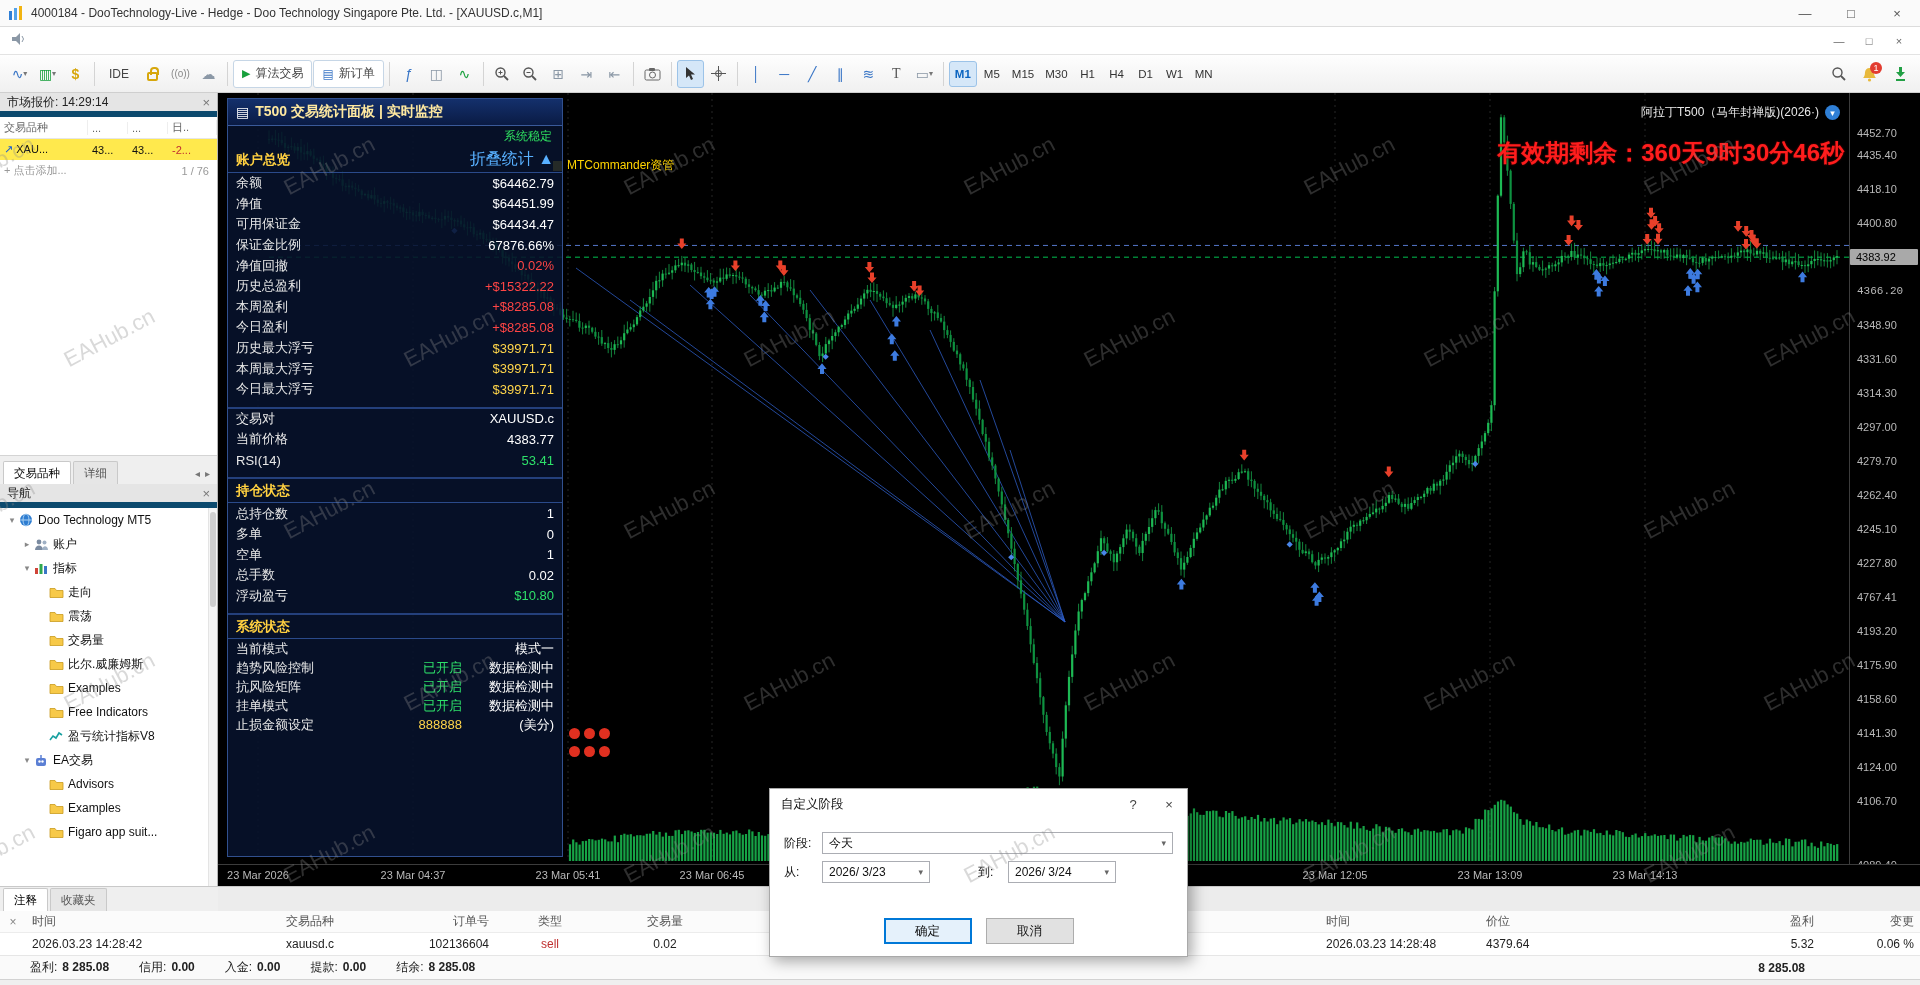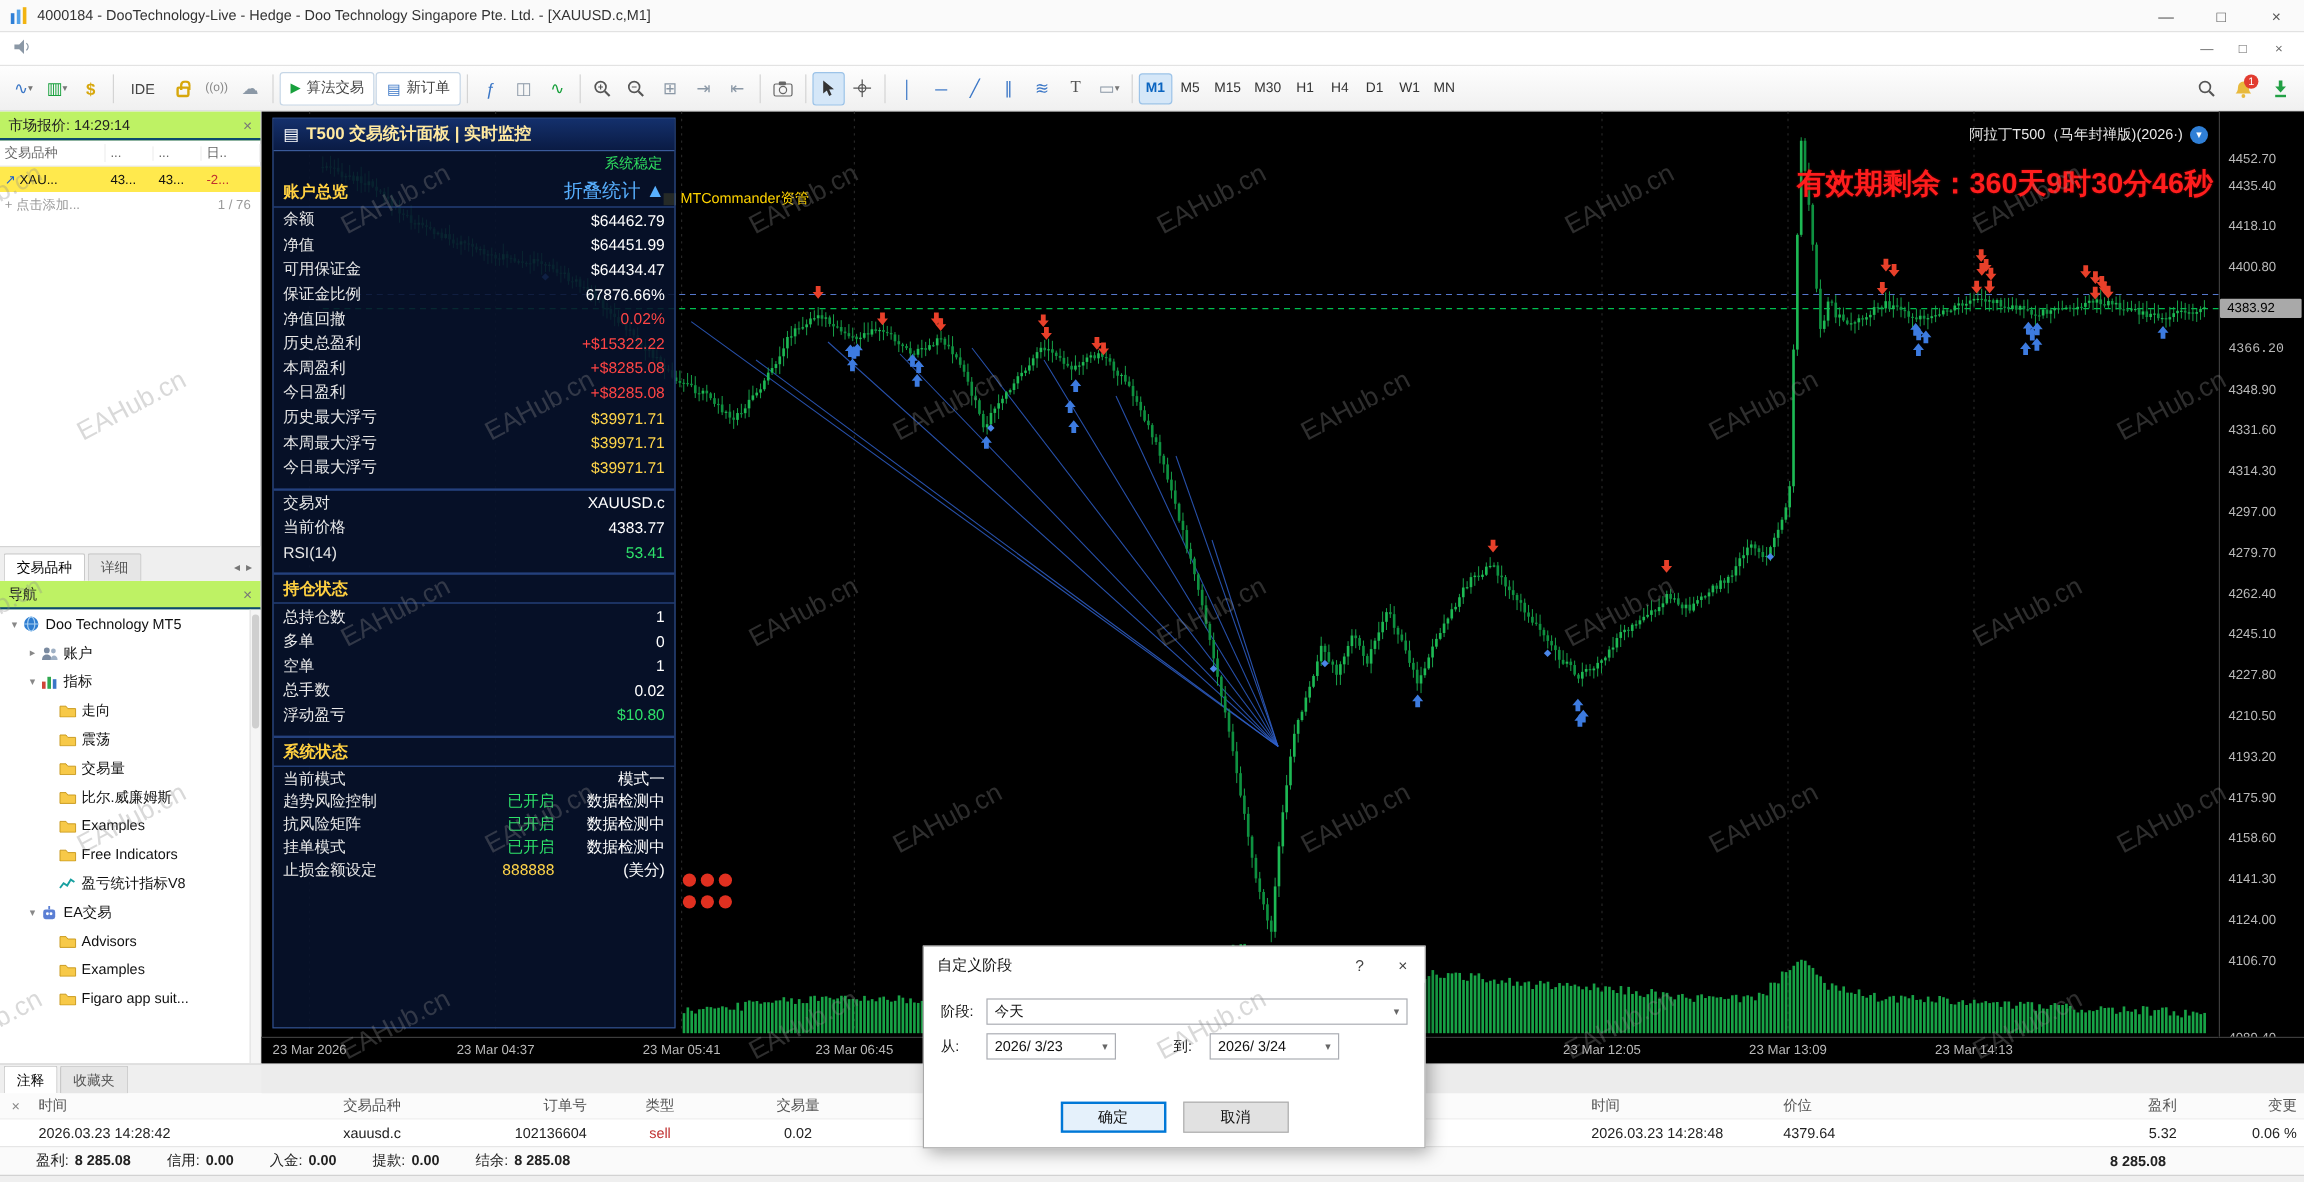--- a/index.html
+++ b/index.html
@@ -24,21 +24,21 @@
   .tf{height:26px;min-width:28px;padding:0 5px;display:flex;align-items:center;justify-content:center;font-size:11.5px;color:#333;border-radius:3px}
   .tf.active{background:#d5e7f8;color:#0a64c0;border:1px solid #9cc3e8;font-weight:bold}
   .tb-right{margin-left:auto;display:flex;align-items:center;gap:4px}
   .badge{position:absolute;top:1px;right:0px;background:#e23c30;color:#fff;font-size:9px;width:12px;height:12px;border-radius:6px;display:flex;align-items:center;justify-content:center}
   .glyph-green{color:#18a03c}.glyph-gold{color:#d7a70c}.glyph-blue{color:#3a76c6}.glyph-gray{color:#8b98a6}
   .lockicon{width:11px;height:9px;border:2px solid #d7a70c;border-radius:2px;position:relative;margin-top:5px}
   .lockicon:before{content:"";position:absolute;left:1px;top:-7px;width:5px;height:6px;border:2px solid #d7a70c;border-bottom:none;border-radius:4px 4px 0 0}
   
   .main{display:flex;height:793px}
   .sidebar{width:218px;background:#fff;border-right:1px solid #b5b5b5;display:flex;flex-direction:column}
-  .pane-header{height:24px;background:#bef264;border-bottom:2px solid #0c4a6e;display:flex;align-items:center;padding:0 7px;color:#222;font-size:12px}
+  .pane-header{height:24px;background:#e5e5e5;border-bottom:6px solid #0c4a6e;display:flex;align-items:center;padding:0 7px;color:#222;font-size:12px}
   .pane-close{margin-left:auto;color:#777;font-size:13px}
   .mw-cols{display:flex;height:22px;border-bottom:1px solid #e6e6e6;color:#666;font-size:11px;align-items:center}
   .mw-cols>div{padding:0 4px;border-right:1px solid #eee;overflow:hidden;white-space:nowrap}
   .mwc0{width:88px}.mwc1{width:40px}.mwc2{width:40px}.mwc3{flex:1}
   .mw-row{display:flex;height:21px;align-items:center;font-size:11px;color:#111}
   .mw-row>div{padding:0 4px;overflow:hidden;white-space:nowrap}
   .sym-row{background:#ffe94d}
   .add-row{color:#999}
   .mw-space{height:274px}
   .tabs-row{height:29px;background:#efefef;border-top:1px solid #d4d4d4;display:flex;align-items:flex-end;padding:0 3px;position:relative}
@@ -1943,21 +1943,21 @@
         <div class="pl" style="top: 158px;">4383.50</div>
         <div class="pl" style="top: 192px; font-family: Liberation Mono, monospace;">4366.20</div>
         <div class="pl" style="top: 226px;">4348.90</div>
         <div class="pl" style="top: 260px;">4331.60</div>
         <div class="pl" style="top: 294px;">4314.30</div>
         <div class="pl" style="top: 328px;">4297.00</div>
         <div class="pl" style="top: 362px;">4279.70</div>
         <div class="pl" style="top: 396px;">4262.40</div>
         <div class="pl" style="top: 430px;">4245.10</div>
         <div class="pl" style="top: 464px;">4227.80</div>
-        <div class="pl" style="top: 498px;">4210.50</div>
+        <div class="pl" style="top: 498px;">4767.41</div>
         <div class="pl" style="top: 532px;">4193.20</div>
         <div class="pl" style="top: 566px;">4175.90</div>
         <div class="pl" style="top: 600px;">4158.60</div>
         <div class="pl" style="top: 634px;">4141.30</div>
         <div class="pl" style="top: 668px;">4124.00</div>
         <div class="pl" style="top: 702px;">4106.70</div>
         <div class="pl" style="top: 736px; margin-top: 30px;">4089.40</div>
         <div class="cur-price" style="top: 156.175px;">4383.92</div>
       </div>
     <div class="time-axis" id="time-axis">

